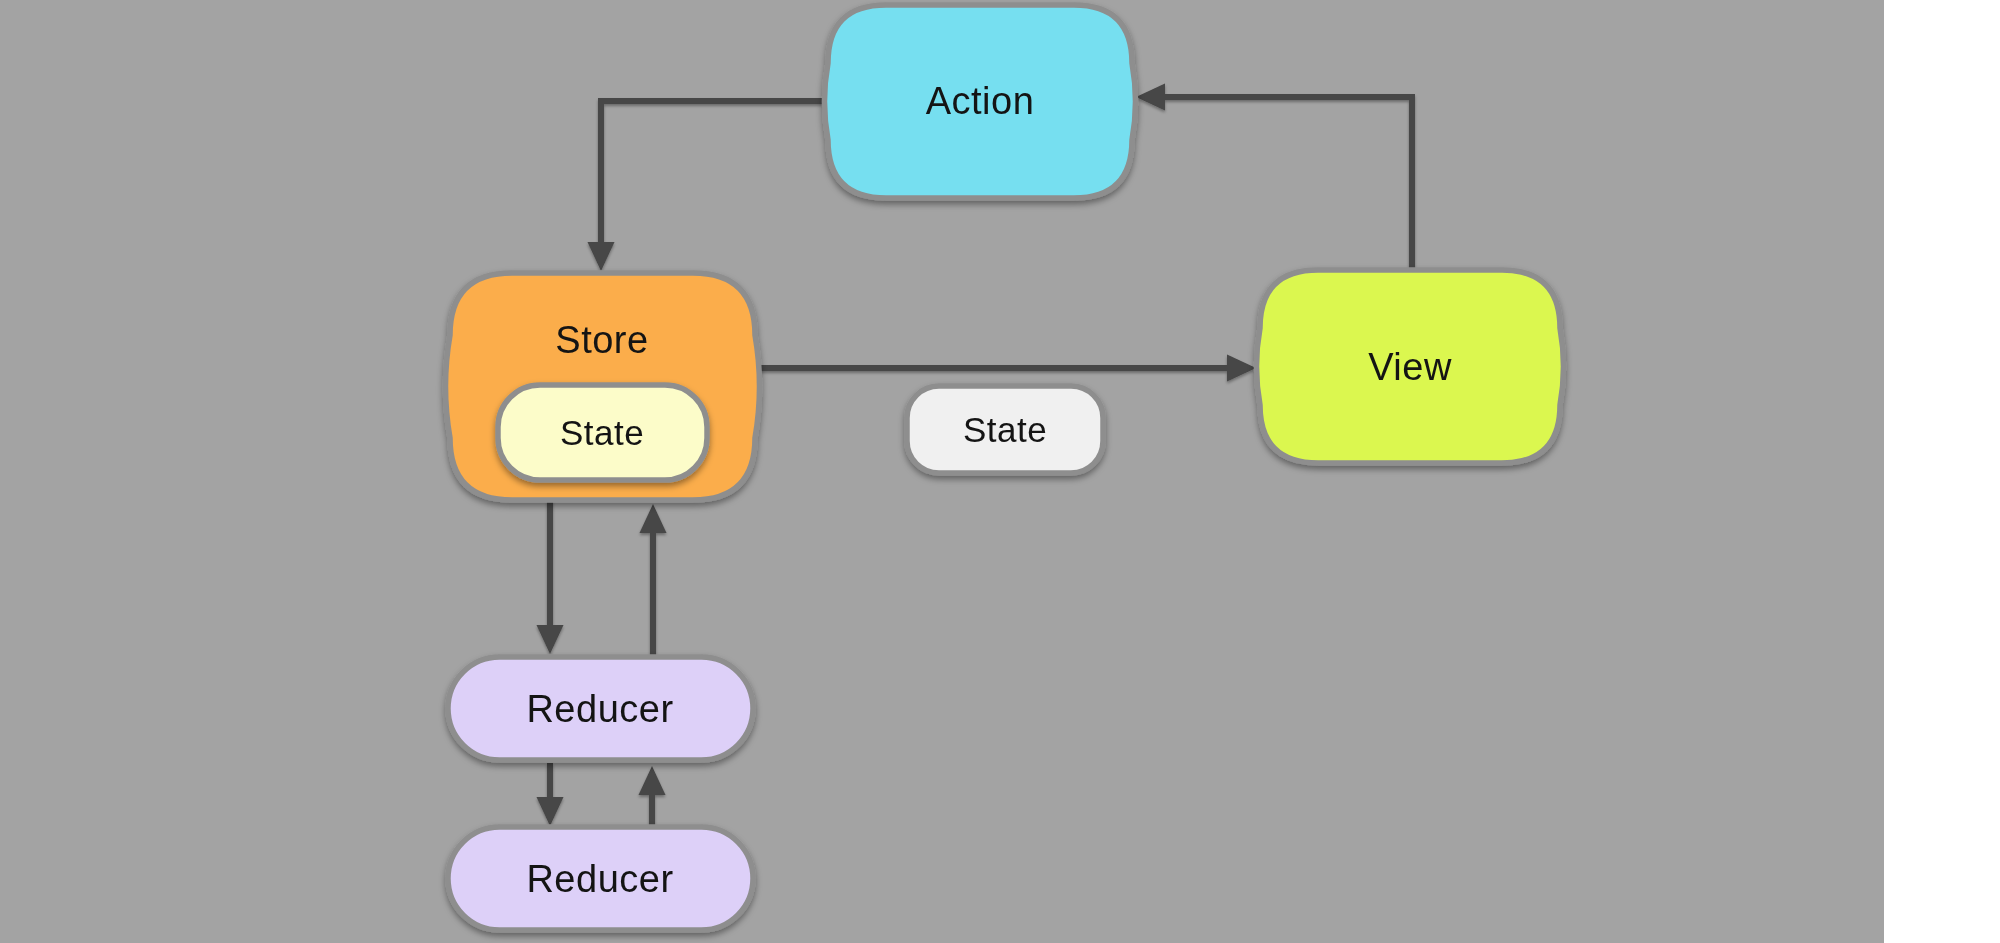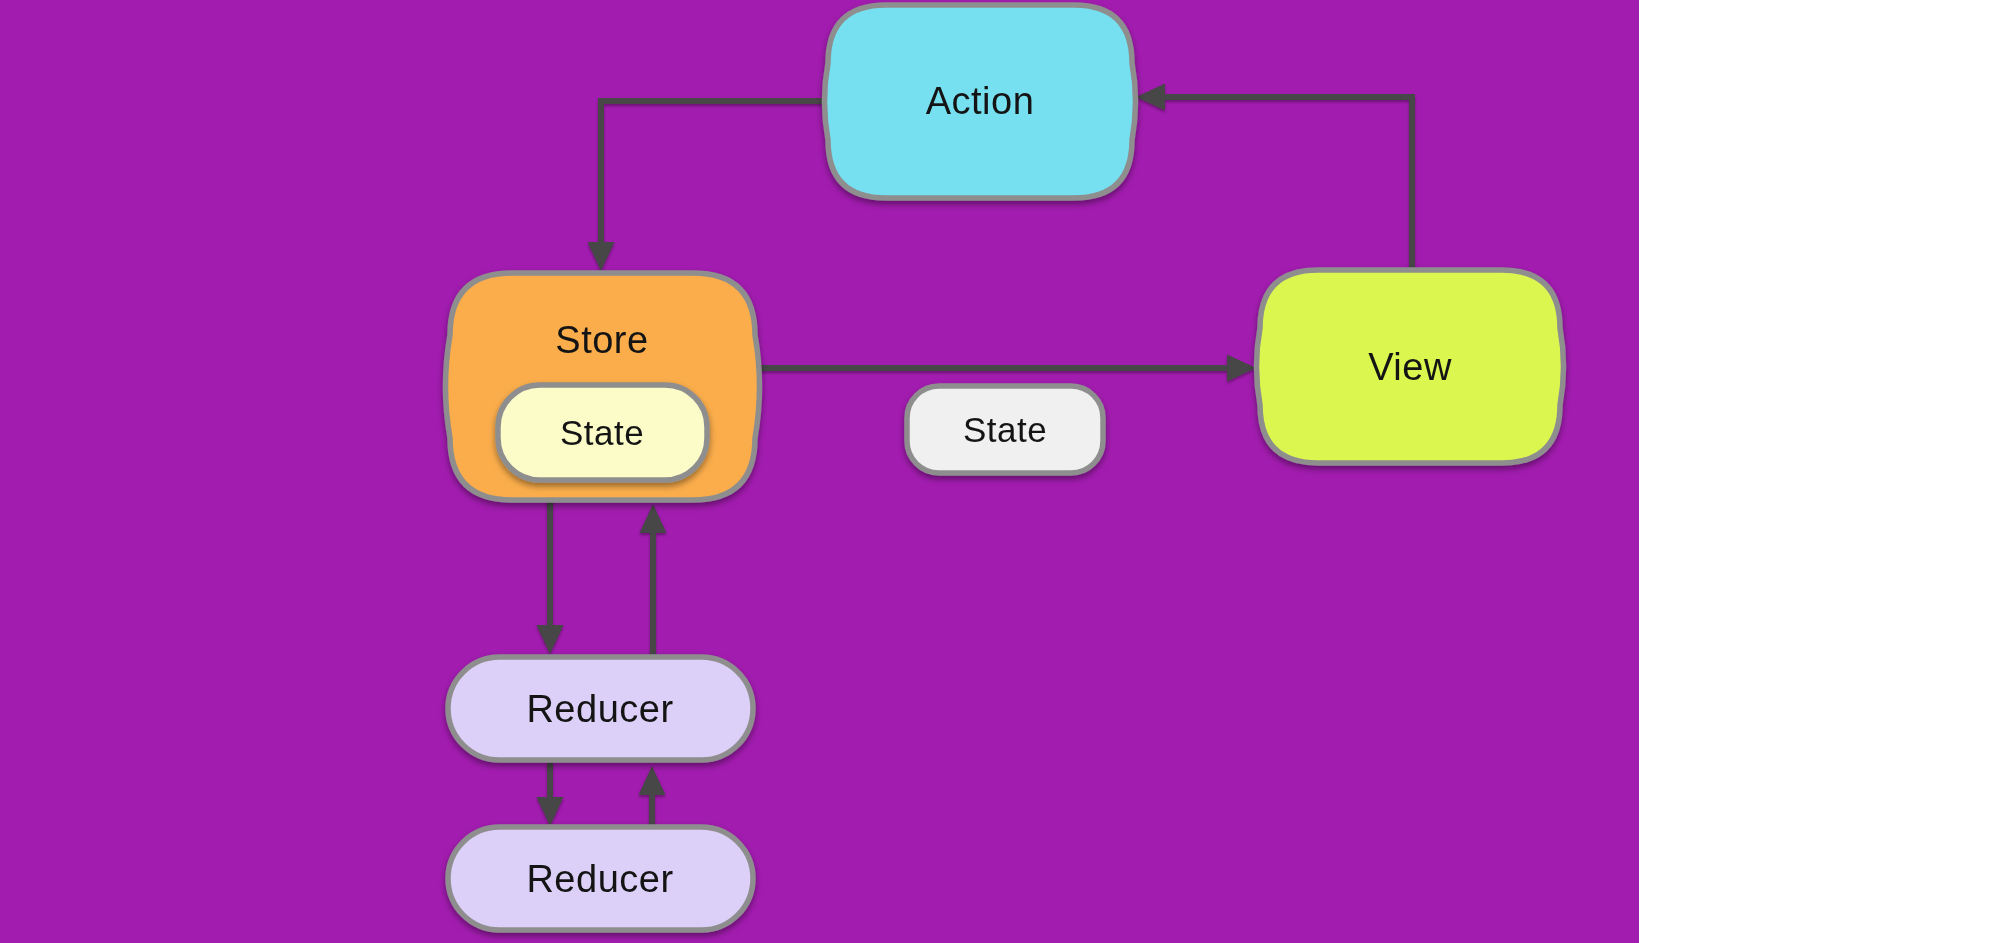--- a/index.html
+++ b/index.html
@@ -2,23 +2,23 @@
 <html><head>
 <meta charset="utf-8">
 <style>
   html, body {
     margin: 0;
     padding: 0;
     background: #ffffff;
   }
   .stage {
     position: relative;
-    width: 1639px;
+    width: 1884px;
     height: 943px;
-    background: #a21caf;
+    background: #a3a3a3;
     overflow: hidden;
     font-family: "Liberation Sans", sans-serif;
   }
   .stage svg {
     position: absolute;
     left: 0;
     top: 0;
     display: block;
   }
   text.node-label {

